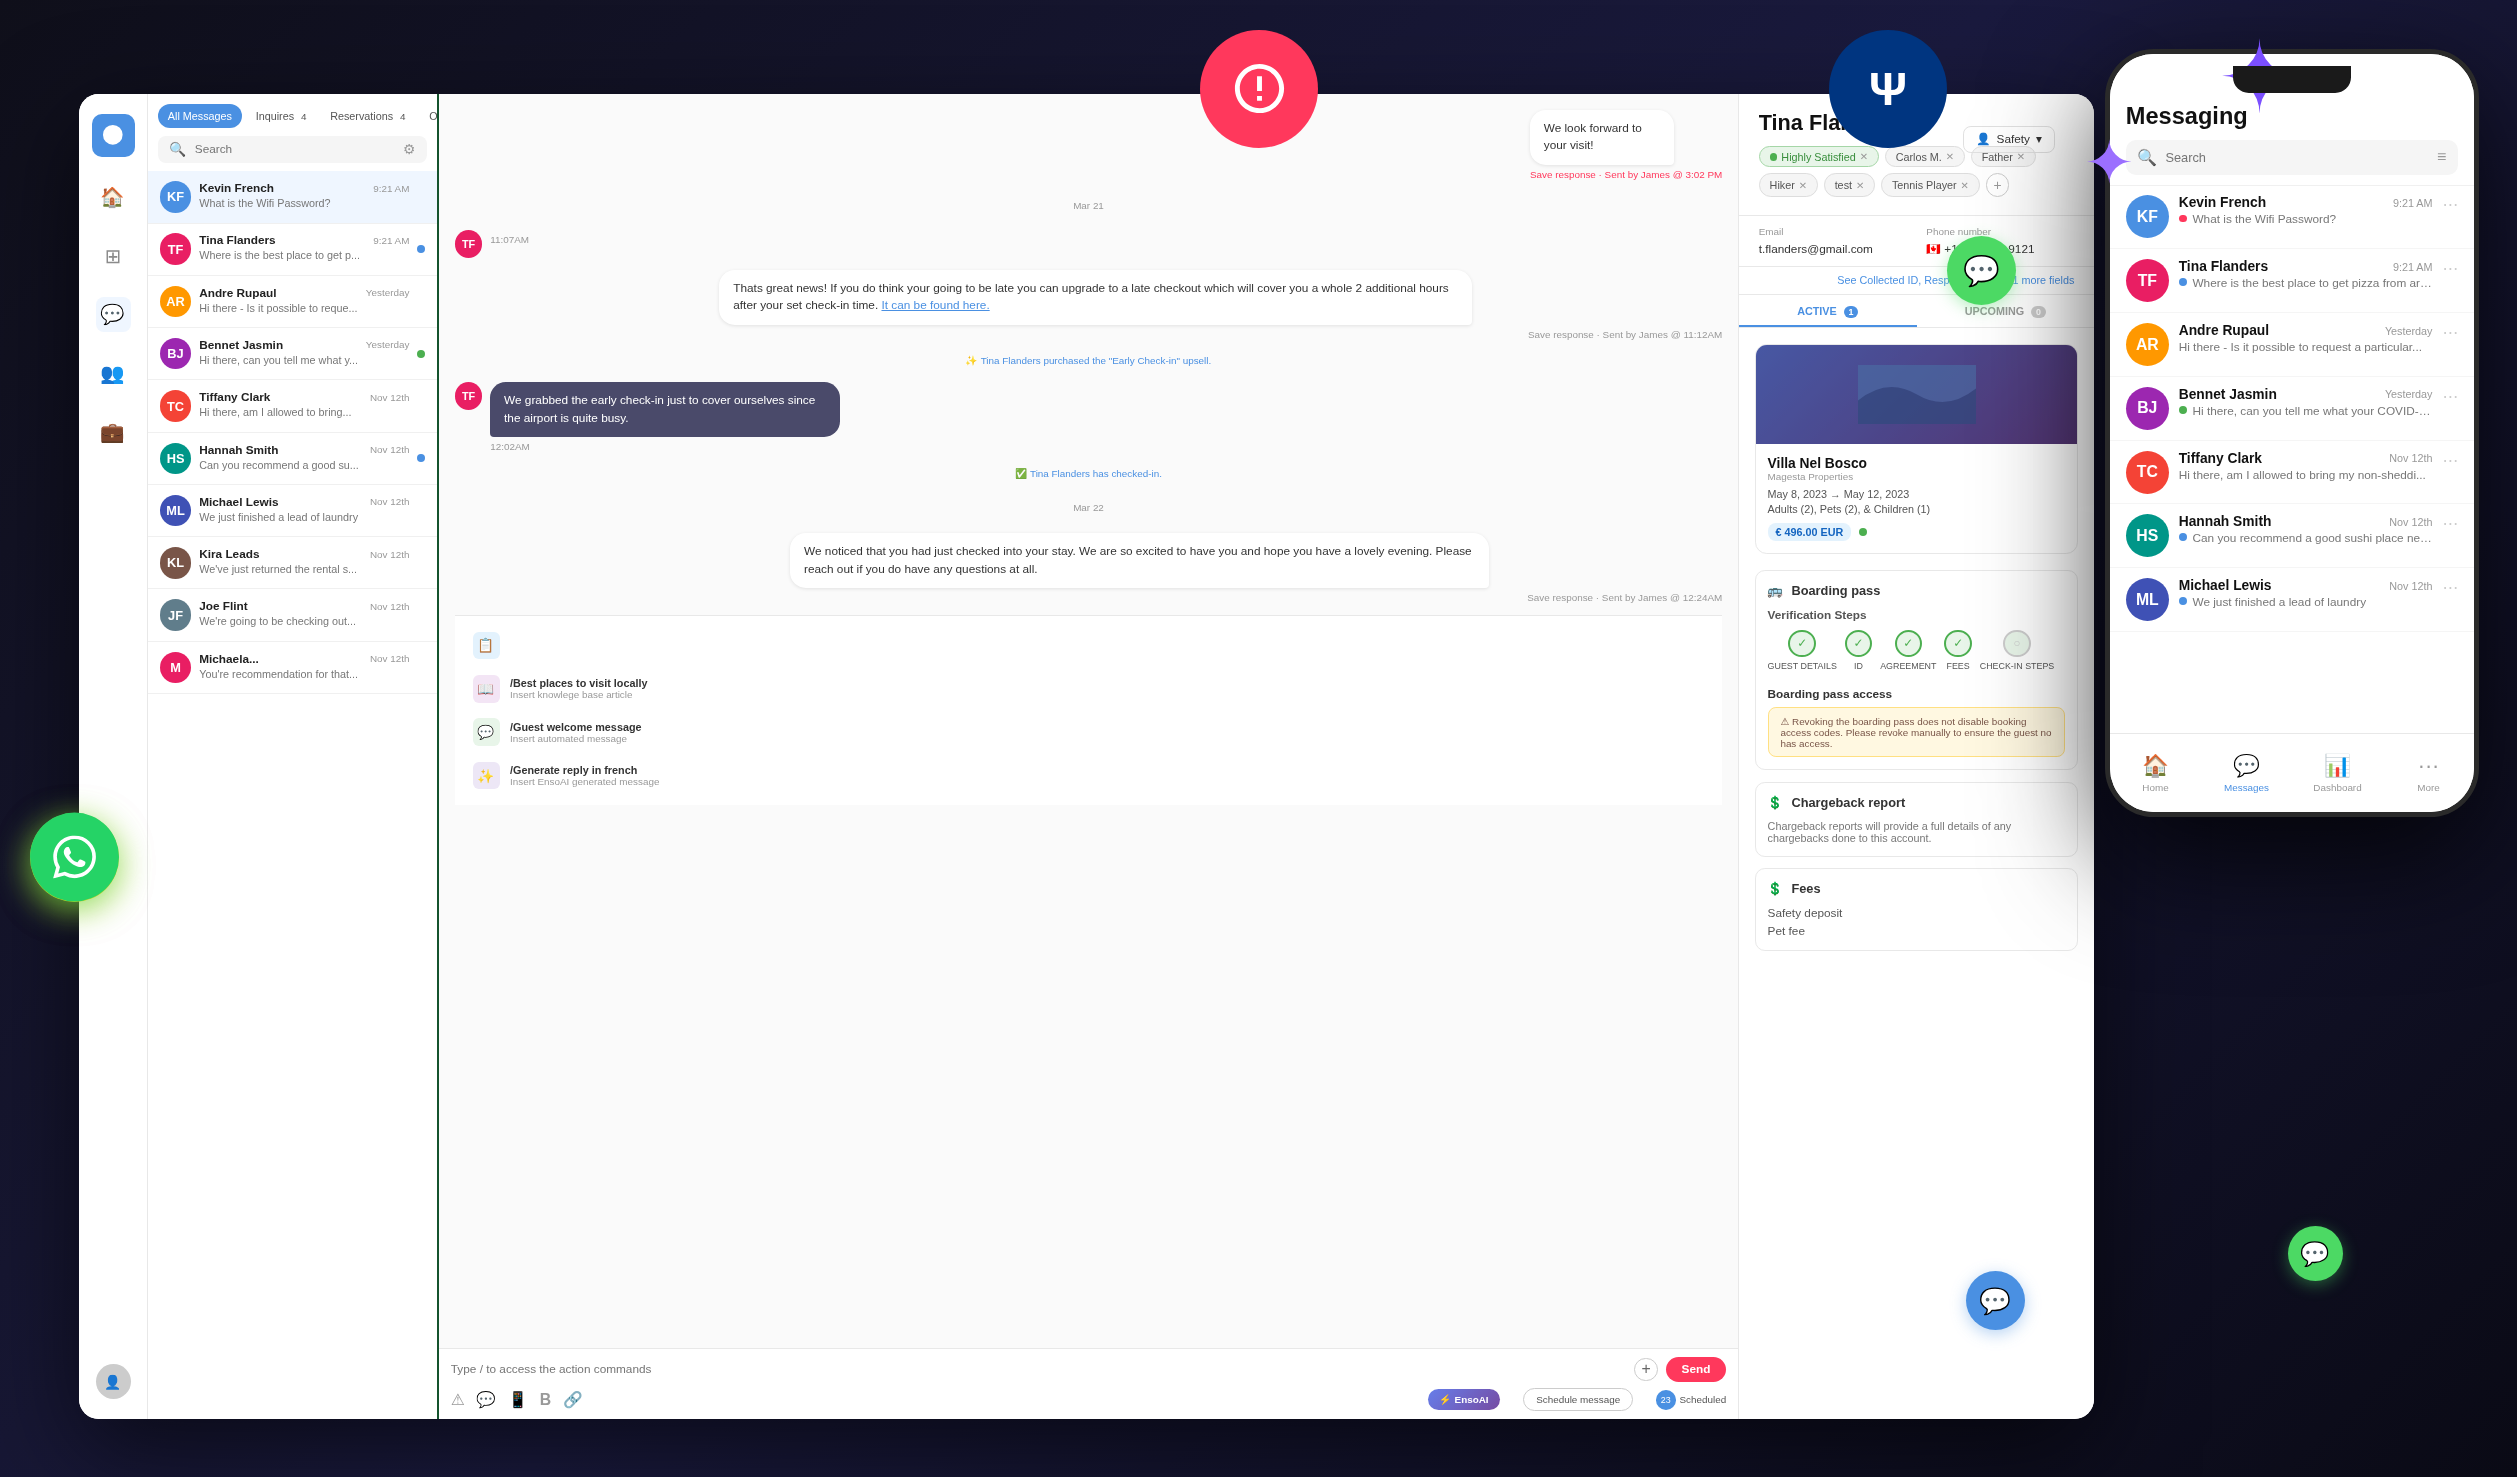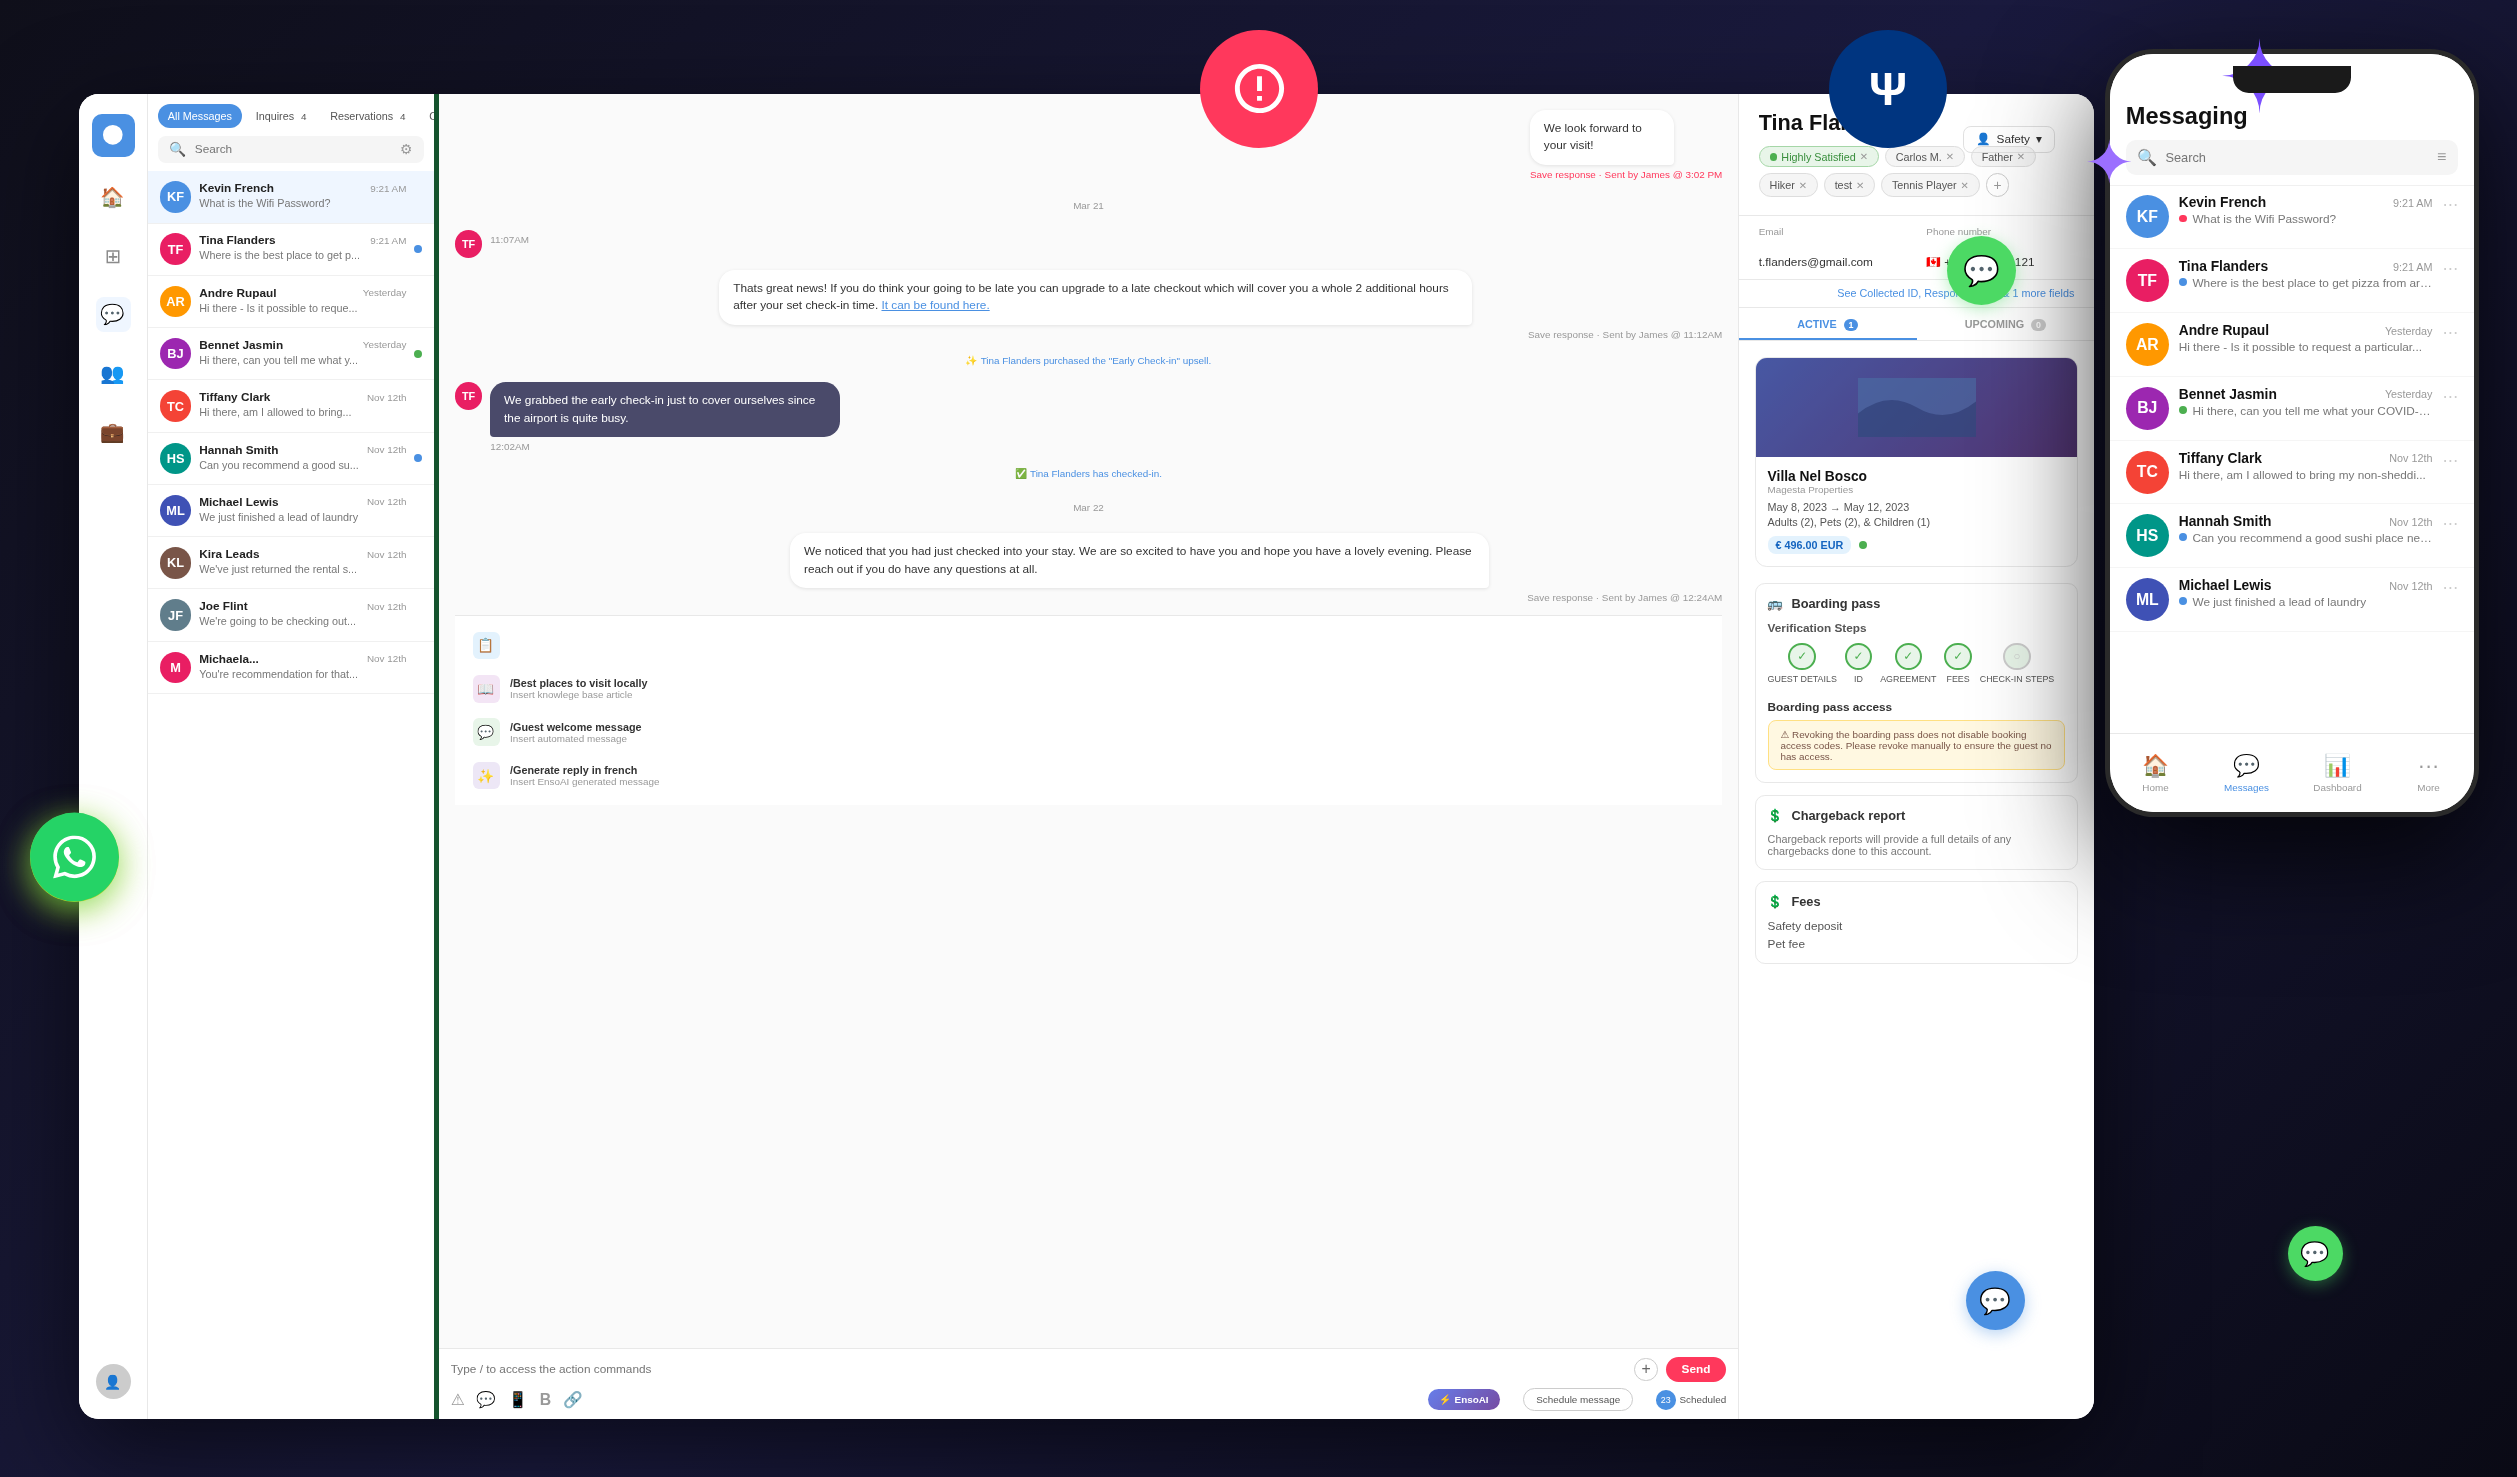--- a/index.html
+++ b/index.html
@@ -184,21 +184,21 @@
       top: 0;
       right: 0;
       bottom: 0;
       display: flex;
     }
 
     
     .messages-panel {
       width: 291px;
       background: white;
-      border-right: 5px solid #14532d;
+      border-right: 2px solid #14532d;
       display: flex;
       flex-direction: column;
     }
 
     
     .tab-bar {
       display: flex;
       align-items: center;
       padding: 9.9px 9.9px 0;
       gap: 3.9px;
@@ -593,21 +593,21 @@
       border-bottom: 1px solid #e8e8e8;
     }
 
     .field-group {
       flex: 1;
     }
 
     .field-label {
       font-size: 9.9px;
       color: #999;
-      margin-bottom: 18px;
+      margin-bottom: 5px;
     }
 
     .field-value {
       font-size: 11.8px;
       color: #333;
     }
 
     .see-more {
       padding: 7.9px 19.7px;
       font-size: 10.8px;

